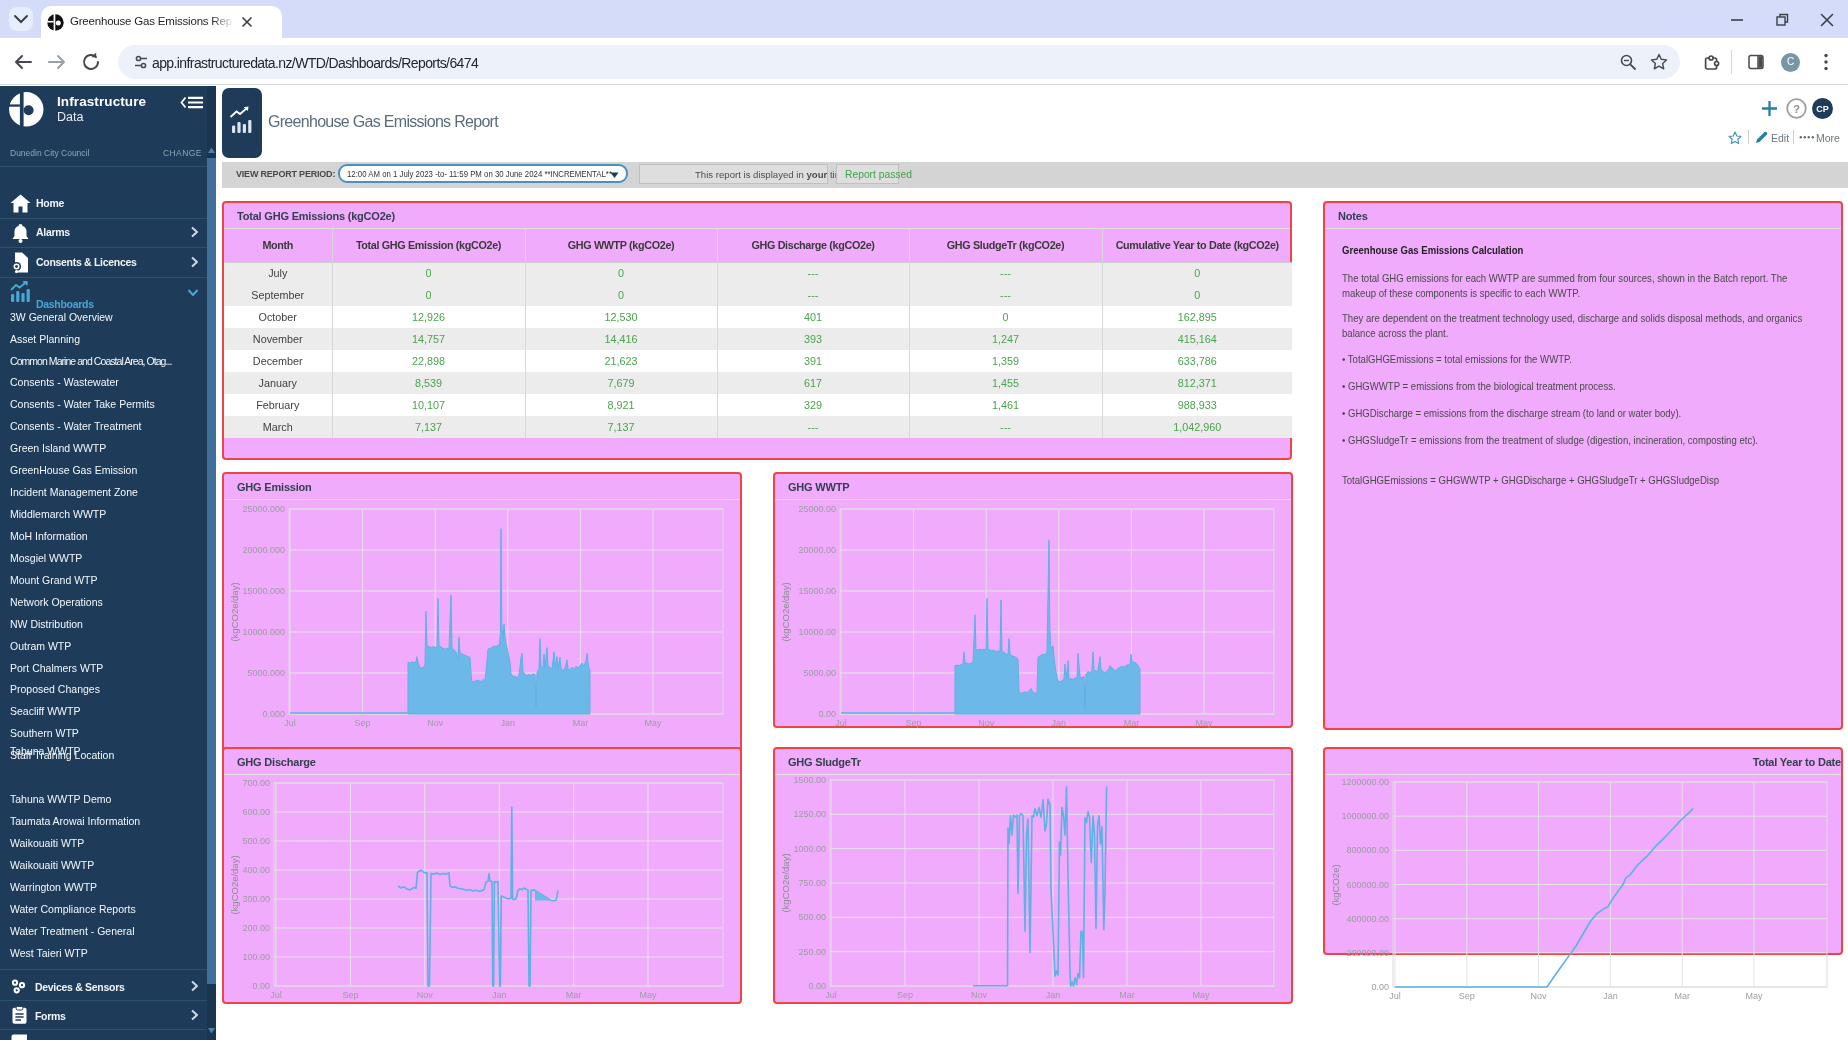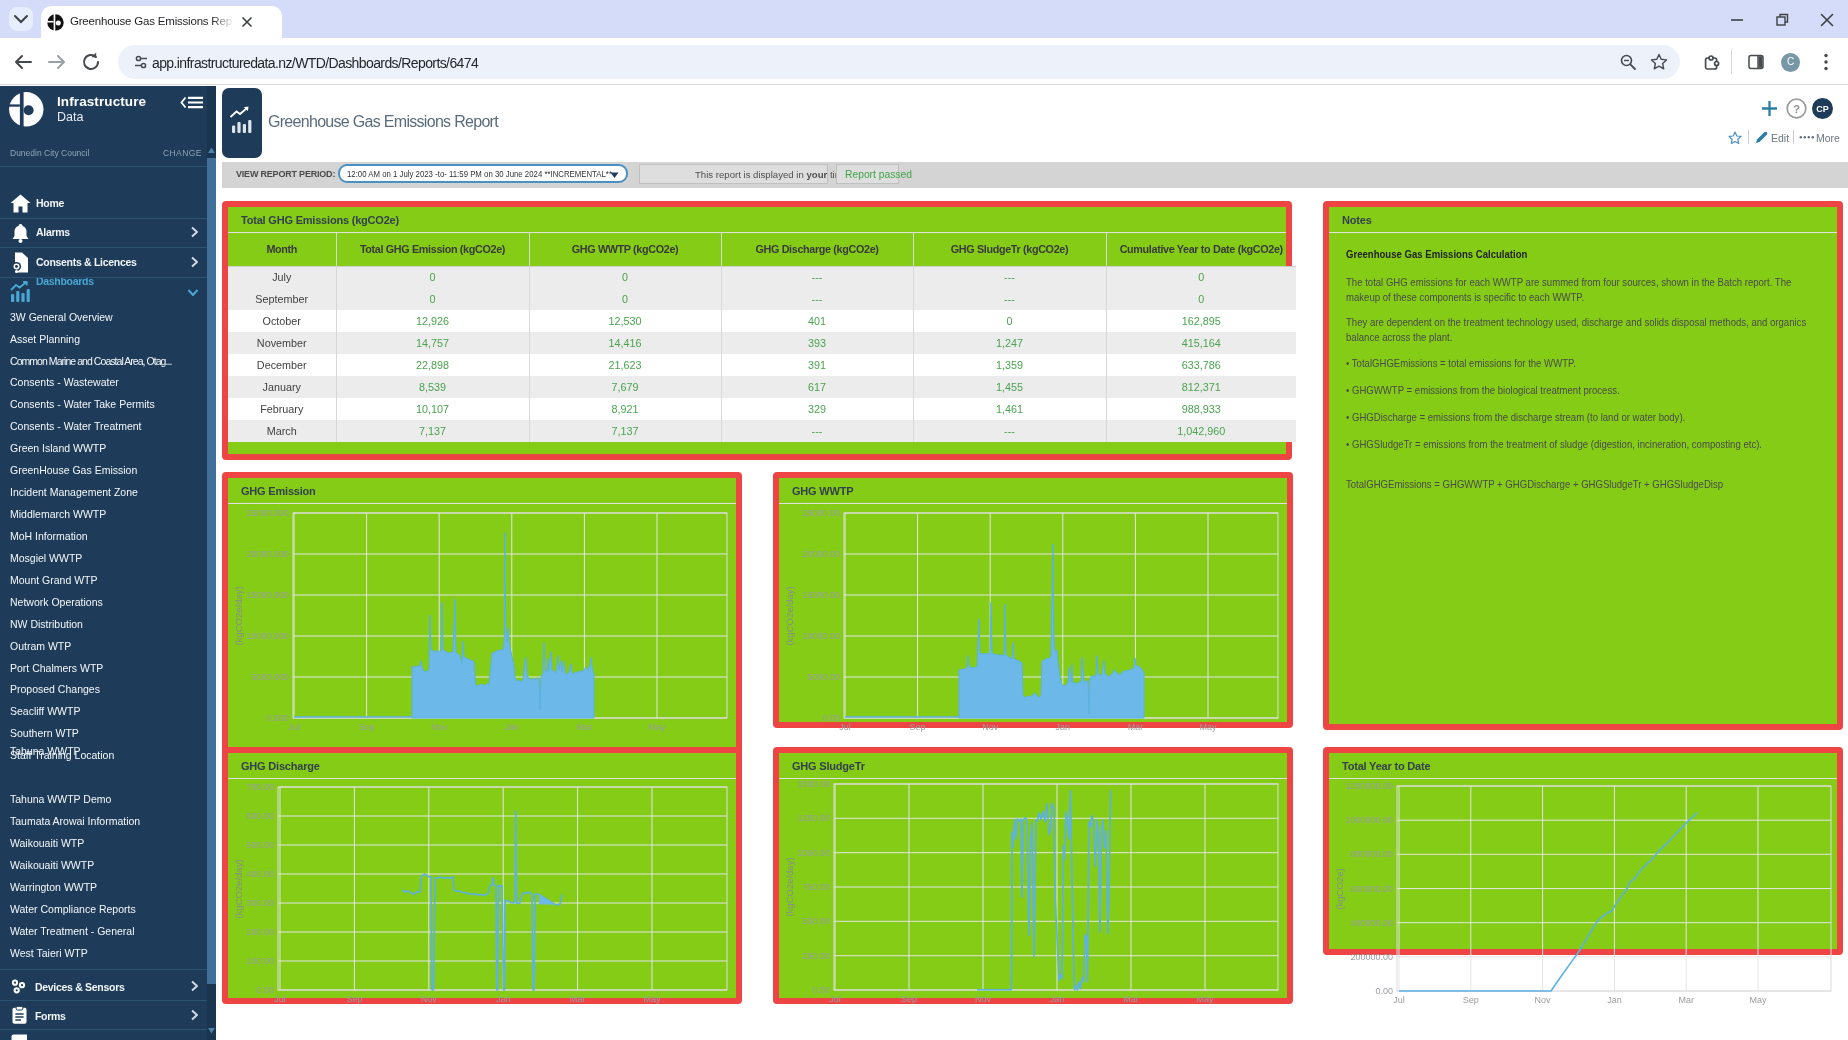--- a/index.html
+++ b/index.html
@@ -36,21 +36,21 @@
 #toolbar { position:absolute; left:222px; top:162px; width:1626px; height:26px; background:#d4d4d4; }
 #vrp-label { position:absolute; left:236px; top:169px; font-size:9px; font-weight:bold; color:#4a4a4a; letter-spacing:-0.2px; }
 #vrp-select { position:absolute; left:338px; top:164px; width:290px; height:19px; background:#fff; border:2px solid #4a90c2; border-radius:9px; }
 #vrp-select span { position:absolute; left:7px; top:3px; font-size:9.3px; color:#333; white-space:nowrap; transform:scaleX(0.84); transform-origin:0 50%; }
 #vrp-box2 { position:absolute; left:639px; top:164px; width:189px; height:20px; background:#dedede; border:1px solid #c0c0c0; }
 #vrp-box2 span { position:absolute; left:9px; top:4px; font-size:9.6px; color:#4f4f4f; white-space:nowrap;margin-left:46px; }
 #vrp-box3 { position:absolute; left:836px; top:164px; width:63px; height:20px; background:#dedede; border:1px solid #c0c0c0; }
 #vrp-box3 span { position:absolute; left:8px; top:4px; font-size:10.3px; color:#3fa347; white-space:nowrap; }
 
 
-.panel { position:absolute; background:#84cc16; border:6px solid #ef4444; border-radius:4px; }
+.panel { position:absolute; background:#f0abfc; border:2px solid #ef4444; border-radius:4px; }
 .phead { position:absolute; left:0; top:0; right:0; height:26px; border-bottom:1px solid #e0e0e0; font-size:11px; font-weight:bold; color:#33414e; letter-spacing:-0.2px; line-height:26px; padding-left:13px; }
 
 
 #tblpanel { left:222px; top:201px; width:1070px; height:259px; }
 #tbl { position:absolute; left:0; top:26px; width:1068px; border-collapse:collapse; table-layout:fixed; }
 #tbl th { height:33px; font-size:10.8px; font-weight:bold; letter-spacing:-0.35px; white-space:nowrap; color:#3a3a3a; border-right:1px solid #d8d8d8; border-bottom:1px solid #cfcfcf; text-align:center; vertical-align:middle; }
 #tbl td { height:22px; font-size:10.8px; text-align:center; vertical-align:middle; border-right:1px solid #d8d8d8; }
 #tbl th:last-child, #tbl td:last-child { border-right:none; }
 #tbl tr.odd { background:#ececec; }
 #tbl tr.even { background:#ffffff; }
@@ -61,21 +61,21 @@
 #notespanel { left:1323px; top:201px; width:520px; height:529px; }
 .nbody { position:absolute; left:17px; top:26px; width:542px; font-size:11px; line-height:15px; color:#4a4a4a; transform:scaleX(0.87); transform-origin:0 0; }
 .nbody h3 { font-size:11px; color:#222; margin:14px 0 0 0; letter-spacing:0; }
 .nbody p { margin:10px 0 0 0; }
 
 
 #c1panel { left:222px; top:472px; width:520px; height:328px; }
 #c2panel { left:773px; top:472px; width:520px; height:256px; }
 #c3panel { left:222px; top:747px; width:520px; height:257px; }
 #c4panel { left:773px; top:747px; width:520px; height:257px; }
-#c5panel { left:1323px; top:747px; width:520px; height:208px; }
+#c5panel { left:1323px; top:747px; width:520px; height:208px;text-align:right; }
 </style>
 </head>
 <body>
 
 <div id="tabstrip"></div>
 <div id="tabsearch"></div>
 <svg class="abs" style="left:13px;top:14px" width="16" height="10">
     <path d="M2 2 L8 8 L14 2" stroke="#3c4043" stroke-width="2" fill="none" stroke-linecap="round"></path>
   </svg>
 <div id="tab"></div>
@@ -198,21 +198,21 @@
     <path d="M2 1.5 L7 6 L2 10.5" stroke="#cfd9e3" stroke-width="2" fill="none" stroke-linejoin="round"></path>
   </svg>
 <div class="sb-sep" style="top:247.3px"></div>
 <svg class="abs" style="left:10px;top:281px" width="22" height="21">
 <path d="M1 9 L6 4 L9.5 6.5 L17 0.5 M17 0.5 L13.2 1 M17 0.5 L16.6 4.3" stroke="#4aa6d5" stroke-width="1.8" fill="none"></path>
 <rect x="1" y="13" width="3.2" height="8" rx="1" fill="#4aa6d5"></rect>
 <rect x="6.2" y="10" width="3.2" height="11" rx="1" fill="#4aa6d5"></rect>
 <rect x="11.4" y="12" width="3.2" height="9" rx="1" fill="#4aa6d5"></rect>
 <rect x="16.6" y="8" width="3.2" height="13" rx="1" fill="#4aa6d5"></rect>
   </svg>
-<div class="navitem" style="top:275px;color:#4aa6d5">Dashboards</div>
+<div class="navitem" style="top:298px;color:#4aa6d5">Dashboards</div>
 <svg class="abs" style="left:187px;top:287.7px" width="12" height="9">
     <path d="M1.5 2 L6 7 L10.5 2" stroke="#4aa6d5" stroke-width="2" fill="none" stroke-linejoin="round"></path>
   </svg>
 <div class="sb-sep" style="top:277.0px"></div>
 <div class="subitem" style="top:310.6px">3W General Overview</div>
 <div class="subitem" style="top:332.5px">Asset Planning</div>
 <div class="subitem" style="top:354.5px;letter-spacing:-0.95px">Common Marine and Coastal Area, Otag...</div>
 <div class="subitem" style="top:376.4px">Consents - Wastewater</div>
 <div class="subitem" style="top:398.3px">Consents - Water Take Permits</div>
 <div class="subitem" style="top:420.2px">Consents - Water Treatment</div>

